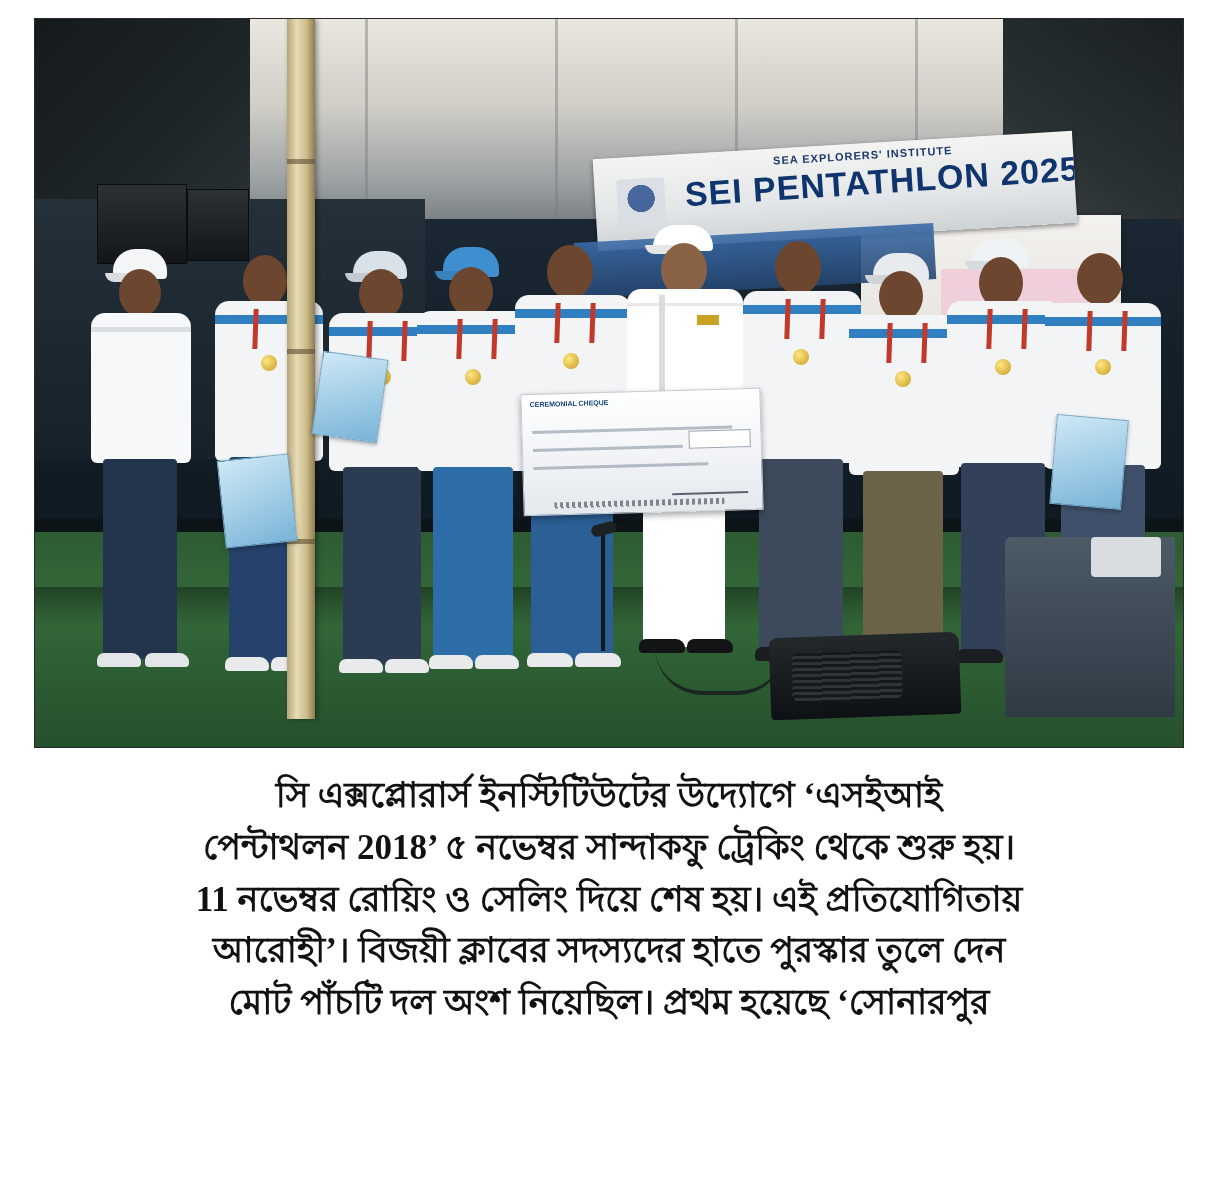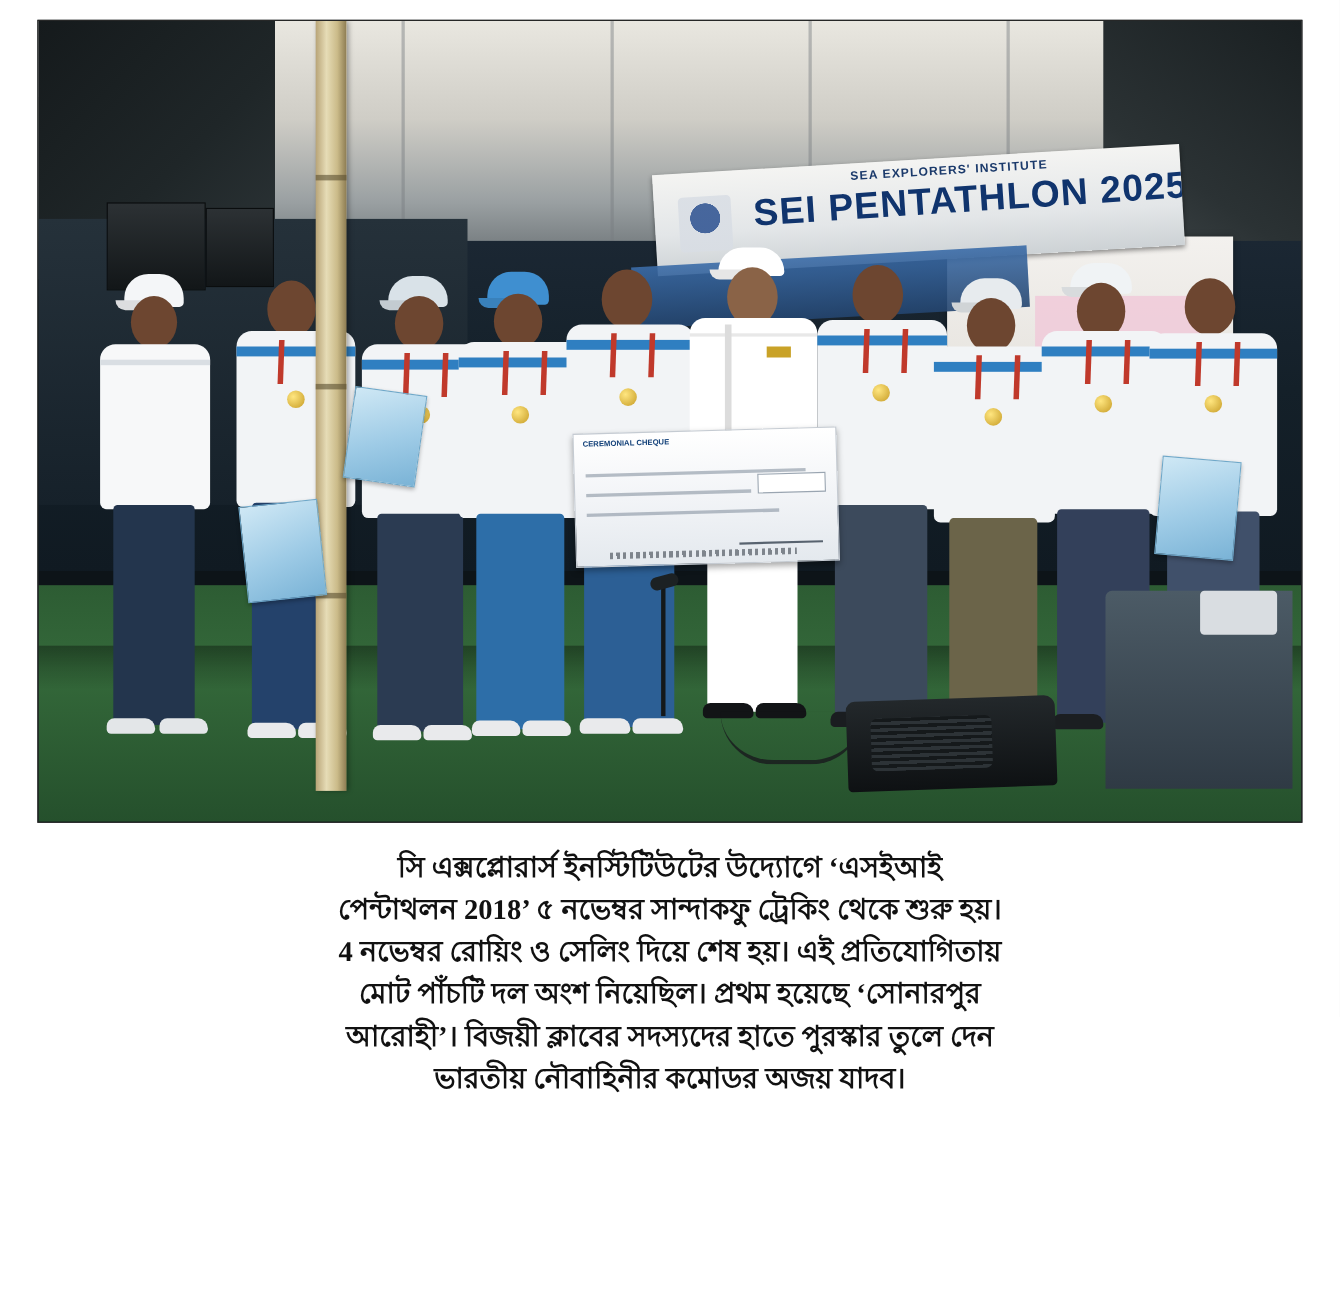--- a/index.html
+++ b/index.html
@@ -353,21 +353,21 @@
     transform: rotate(-15deg);
   }
 
   
   .caption {
     margin-top: 22px;
     width: 1150px;
     text-align: center;
     font-family: "Liberation Serif", serif;
     font-weight: bold;
-    font-size: 26px;
+    font-size: 35px;
     line-height: 1.48;
     color: #111111;
     letter-spacing: 0px;
   }
 </style>
 </head>
 <body>
 
 <div class="page">
 
@@ -550,19 +550,18 @@
     <div class="cable"></div>
     <div class="monitor"></div>
 
     <div class="table-right"></div>
     <div class="gadget"></div>
   </div>
 
   <div class="caption">
     <div>সি এক্সপ্লোরার্স ইনস্টিটিউটের উদ্যোগে ‘এসইআই</div>
     <div>পেন্টাথলন 2018’ ৫ নভেম্বর সান্দাকফু ট্রেকিং থেকে শুরু হয়।</div>
-    <div>4 নভেম্বর রোয়িং ও সেলিং দিয়ে শেষ হয়। এই প্রতিযোগিতায়</div>
+    <div>11 নভেম্বর রোয়িং ও সেলিং দিয়ে শেষ হয়। এই প্রতিযোগিতায়</div>
+    <div>আরোহী’। বিজয়ী ক্লাবের সদস্যদের হাতে পুরস্কার তুলে দেন</div>
     <div>মোট পাঁচটি দল অংশ নিয়েছিল। প্রথম হয়েছে ‘সোনারপুর</div>
-    <div>আরোহী’। বিজয়ী ক্লাবের সদস্যদের হাতে পুরস্কার তুলে দেন</div>
-    <div>ভারতীয় নৌবাহিনীর কমোডর অজয় যাদব।</div>
   </div>
 
 </div>
 
 </body></html>

